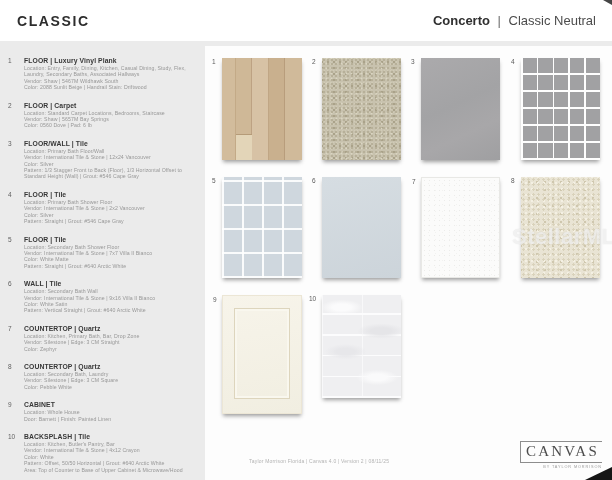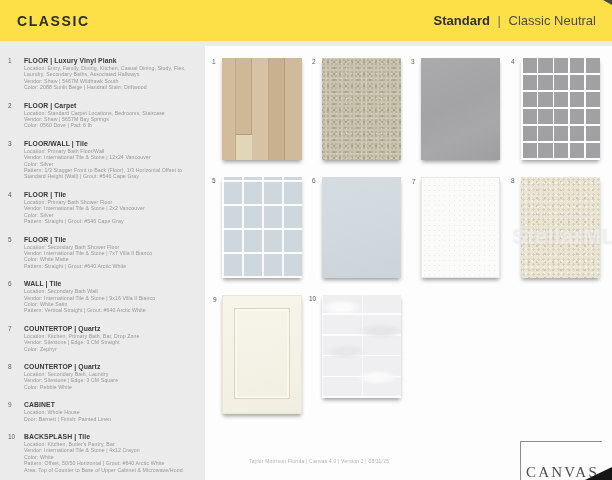--- a/index.html
+++ b/index.html
@@ -1,20 +1,20 @@
 <!DOCTYPE html>
 <html><head>
 <meta charset="utf-8">
 <style>
   html,body{margin:0;padding:0;}
   body{font-family:"Liberation Sans",sans-serif;background:#ffffff;}
   .page{position:relative;width:612px;height:480px;background:#ebebeb;overflow:hidden;}
 
   
-  .header{position:absolute;left:0;top:0;width:612px;height:41px;background:#fde047;
+  .header{position:absolute;left:0;top:0;width:612px;height:41px;background:#ffffff;
           display:flex;align-items:center;justify-content:space-between;box-sizing:border-box;
           padding:0 16px 0 17px;}
   .brand{font-size:14px;font-weight:bold;letter-spacing:1.6px;color:#2d2d2d;}
   .pkg{font-size:13px;color:#3a3a3a;}
   .pkg .pkg-name{font-weight:bold;color:#2f2f2f;}
   .pkg .sep{color:#6d6d6d;font-weight:400;padding:0 4px;}
   .pkg .palette-name{font-weight:400;color:#4c4c4c;margin-top:8px;}
 
   
   .spec-panel{position:absolute;left:0;top:41px;width:205px;height:439px;background:#ebebeb;
@@ -100,38 +100,38 @@
   .watermark{position:absolute;left:307px;top:178px;font-size:22px;font-weight:700;
              color:rgba(255,255,255,.62);letter-spacing:.5px;white-space:nowrap;
              text-shadow:0 0 1px rgba(150,150,150,.35);pointer-events:none;}
 
   
   .doc-info{position:absolute;left:44px;top:412px;font-size:5px;color:#b3b3b3;letter-spacing:.2px;}
   .logo{position:absolute;left:315px;top:395px;width:82px;}
   .logo-box{border:1px solid #8d8d8d;border-right:none;box-sizing:border-box;
             padding:2px 1px 3px 5px;}
   .logo-canvas{font-family:"Liberation Serif",serif;font-size:15px;color:#4d4d4d;
-               letter-spacing:2.2px;line-height:1;margin-top:21px;}
+               letter-spacing:2.2px;line-height:1;}
   .logo-byline{font-size:3.8px;color:#9b9b9b;letter-spacing:.9px;text-align:right;margin-top:2px;}
 
   
   .corner-br{position:absolute;right:0;bottom:0;width:0;height:0;
              border-bottom:13px solid #161616;border-left:27px solid transparent;}
   .corner-tr{position:absolute;right:0;top:0;width:0;height:0;
              border-top:5px solid #454545;border-left:9px solid transparent;}
 </style>
 </head>
 <body>
 
 <div class="page">
 
   <div class="header">
     <div class="brand">CLASSIC</div>
     <div class="pkg">
-      <span class="pkg-name">Standard</span>
+      <span class="pkg-name">Concerto</span>
       <span class="sep">|</span>
       <span class="palette-name">Classic Neutral</span>
     </div>
   </div>
 
   <div class="spec-panel">
 
     <div class="spec-item">
       <span class="spec-num">1</span>
       <div class="spec-body">

